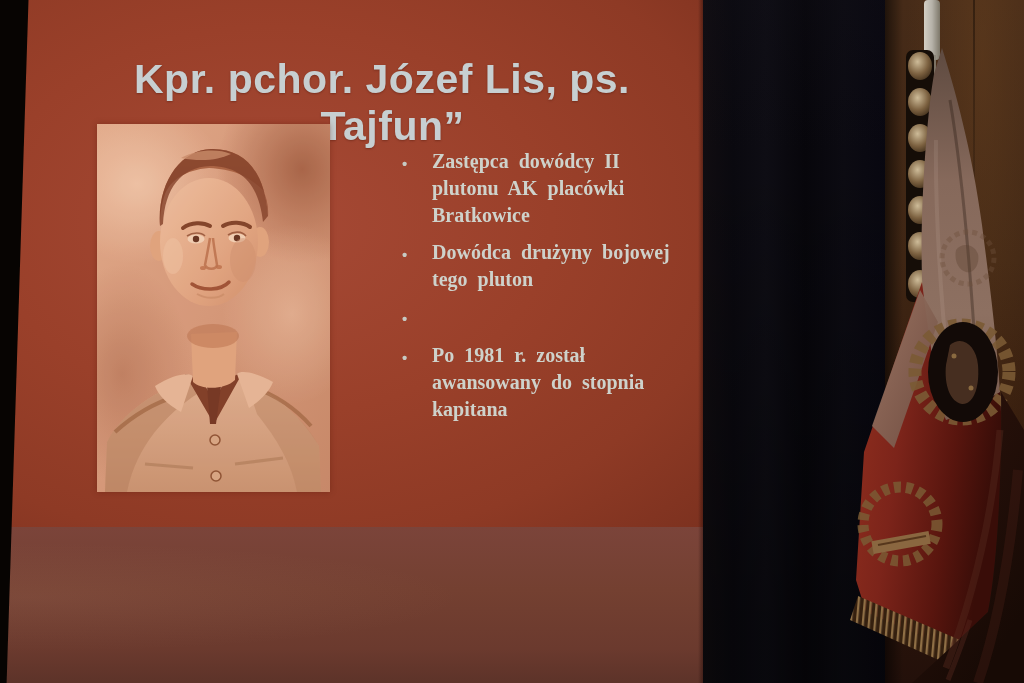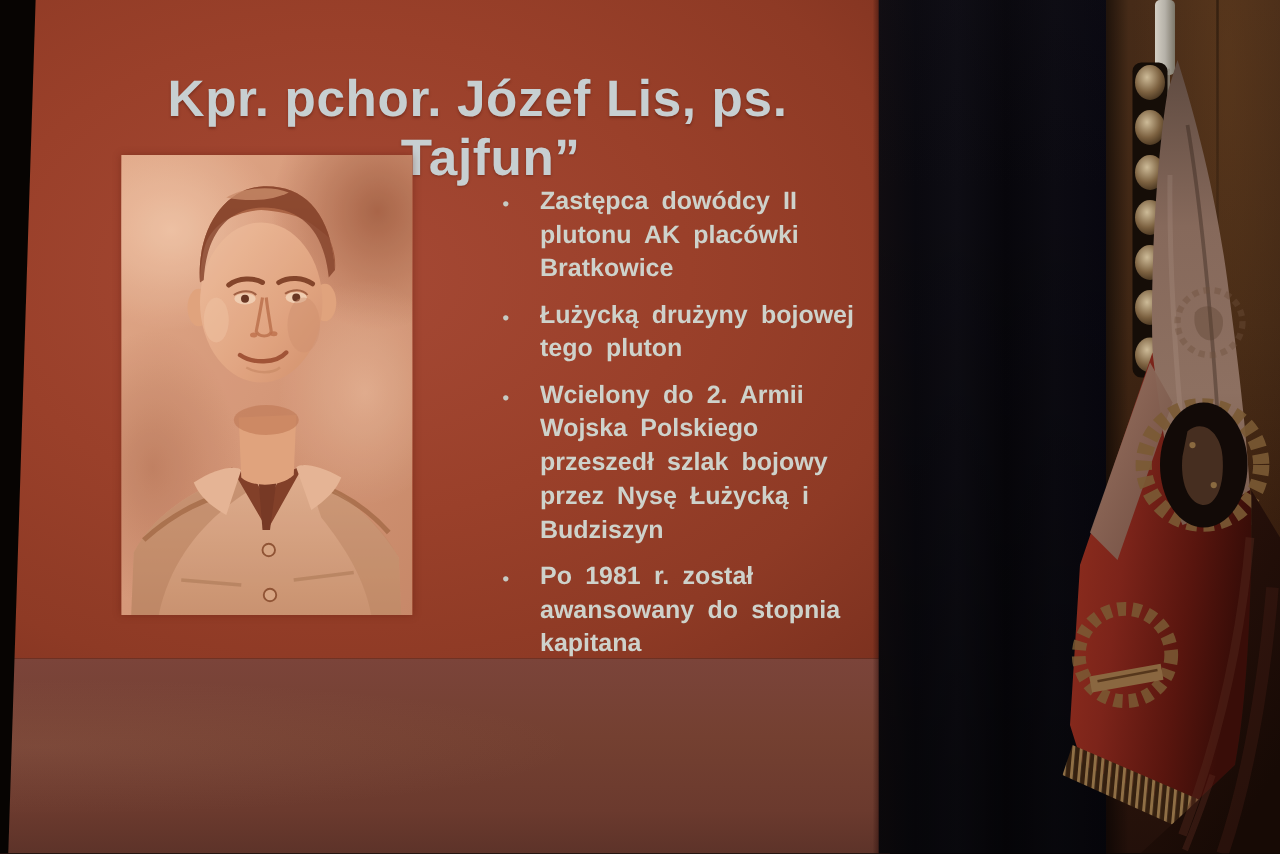--- a/index.html
+++ b/index.html
@@ -36,21 +36,21 @@
   #portrait{
     position:absolute;left:97px;top:124px;width:233px;height:368px;
     box-shadow:0 0 6px rgba(80,20,8,0.35);
   }
   .bullets{
     position:absolute;left:402px;top:148px;width:292px;margin:0;padding:0;list-style:none;
     color:#ced2cb;font-size:20px;font-weight:bold;line-height:27px;word-spacing:5px;
   }
   .bullet{display:flex;margin:0 0 10px 0;}
   .dot{width:30px;flex:0 0 30px;font-size:15px;padding-top:2px;color:#c6cac3;}
-  .btxt{flex:1;}
+  .btxt{flex:1;font-family:Liberation Serif, serif;}
   
   #curtain{
     position:absolute;left:703px;top:0;width:185px;height:683px;
     background:
       linear-gradient(180deg, rgba(20,18,26,0.25) 0%, rgba(0,0,0,0) 22%, rgba(0,0,0,0.35) 90%),
       linear-gradient(90deg,#110d11 0%,#0a090f 16%,#0e0d14 34%,#07060b 55%,#0c0b12 76%,#080710 100%);
   }
   
   #wall{
     position:absolute;left:885px;top:0;width:139px;height:683px;
@@ -169,25 +169,24 @@
         <rect x="0" y="0" width="233" height="368" fill="#d27a5a" opacity="0.10"></rect>
       </svg>
 
       <ul class="bullets">
         <li class="bullet">
           <span class="dot">•</span>
           <span class="btxt">Zastępca dowódcy II plutonu AK placówki Bratkowice</span>
         </li>
         <li class="bullet">
           <span class="dot">•</span>
-          <span class="btxt">Łużycką drużyny bojowej tego pluton</span>
-        </li>
-        <li class="bullet">
-          <span class="dot">•</span>
-          <span class="btxt">Wcielony do 2. Armii Wojska Polskiego przeszedł szlak bojowy przez Nysę Łużycką i Budziszyn</span>
+          <span class="btxt">Dowódca drużyny bojowej tego pluton</span>
+        </li>
+        <li class="bullet">
+          <span class="dot">•</span>
         </li>
         <li class="bullet">
           <span class="dot">•</span>
           <span class="btxt">Po 1981 r. został awansowany do stopnia kapitana</span>
         </li>
       </ul>
     </div>
 
     <div id="screen-lower"></div>
     <div id="screen-right-edge"></div>

